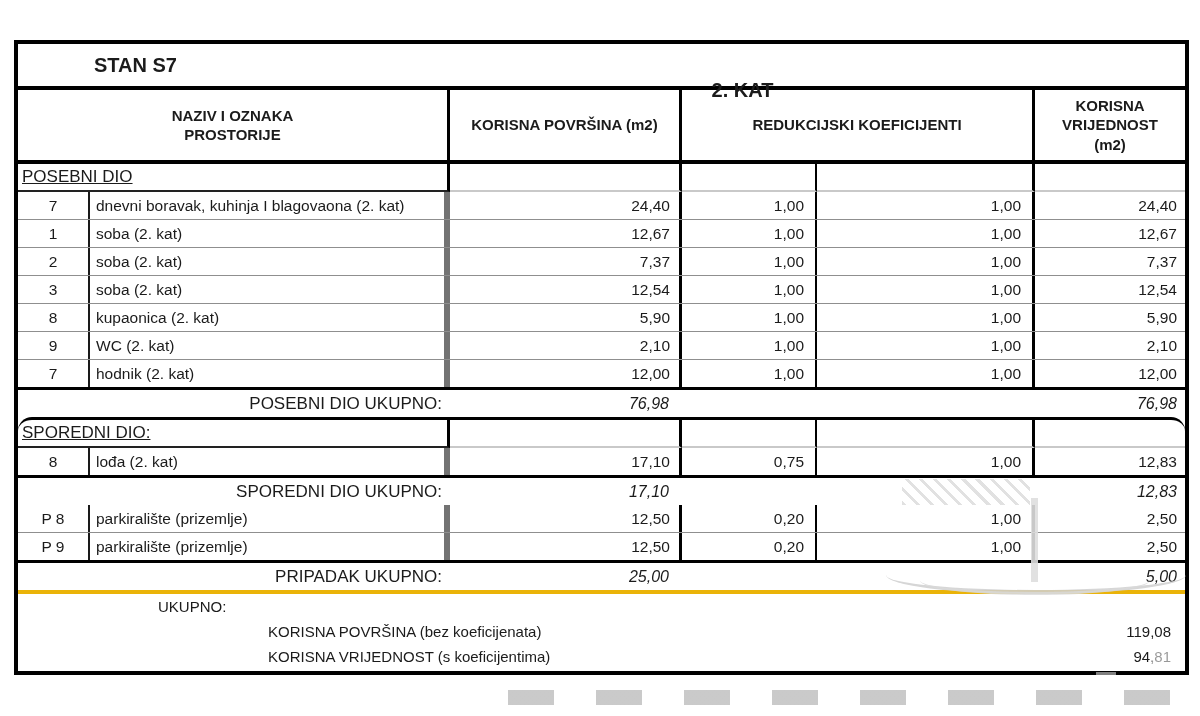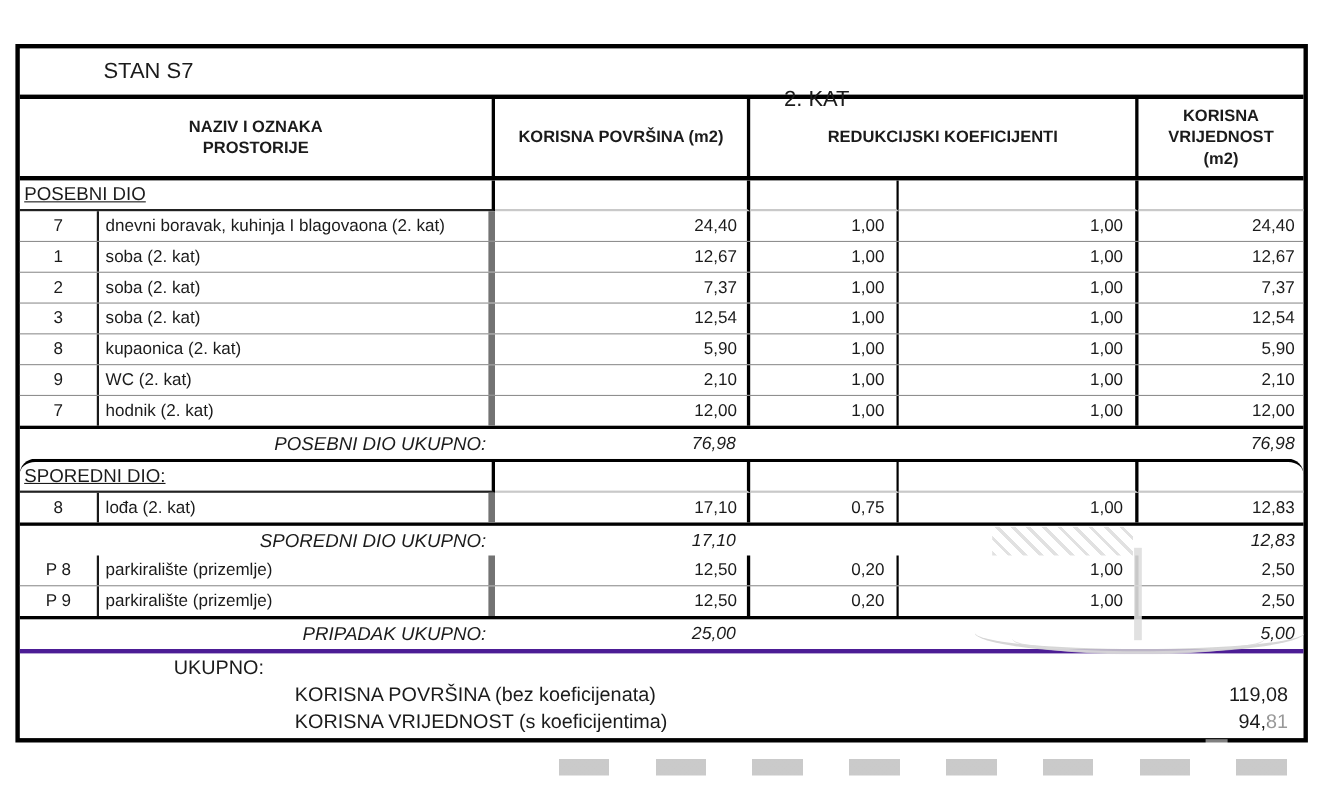--- a/index.html
+++ b/index.html
@@ -10,21 +10,21 @@
   }
   .sheet{
     position:absolute;left:14px;top:40px;width:1167px;
     border:4px solid #000;background:#fff;box-sizing:content-box;
   }
   .row{display:grid;}
   .c{box-sizing:border-box;overflow:visible;white-space:nowrap;}
 
   
   .row.title{grid-template-columns:432px 585px 150px;height:42px;line-height:42px;
-    border-bottom:4px solid #000;font-weight:normal;font-size:20px;}
+    border-bottom:4px solid #000;font-weight:bold;font-size:20px;}
   .title-unit{padding-left:76px;}
   .title-floor{text-align:center;margin-top:25px;}
 
   
   .row.header{grid-template-columns:432px 232px 353px 150px;height:70px;
     border-bottom:4px solid #000;font-weight:bold;font-size:15px;text-align:center;}
   .row.header .c{display:flex;flex-direction:column;justify-content:center;line-height:1.3;}
   .h-name,.h-area,.h-coef{border-right:3px solid #000;}
   .h-value{line-height:1.25;}
 
@@ -43,26 +43,26 @@
   .c-num{text-align:center;border-right:2px solid #1a1a1a;}
   .c-name{padding-left:6px;border-right:6px solid #737373;}
   .c-kp{text-align:right;padding-right:9px;border-right:3px solid #000;}
   .c-r1{text-align:right;padding-right:11px;border-right:2px solid #000;}
   .c-r2{text-align:right;padding-right:11px;border-right:3px solid #000;}
   .c-kv{text-align:right;padding-right:8px;}
 
   
   .row.total{grid-template-columns:432px 232px 353px 150px;height:27px;line-height:27px;
     border-top:3px solid #000;font-size:17px;}
-  .t-label{text-align:right;padding-right:8px;font-style:italic;}
+  .t-label{text-align:right;padding-right:8px;}
   .t-area,.t-value{text-align:right;padding-right:13px;font-style:italic;font-size:16px;}
   .t-value{padding-right:8px;}
 
   
-  .footer{border-top:4px solid #4c1d95;height:76px;font-size:18px;padding-top:1px;}
+  .footer{border-top:4px solid #eab308;height:76px;font-size:15px;padding-top:1px;}
   .f-line1{height:24px;line-height:24px;padding-left:140px;}
   .f-line{height:25px;line-height:25px;display:flex;gap:36px;}
   .f-label{padding-left:250px;}
   .f-spacer{flex:1;}
   .f-value{padding-right:14px;margin-left:36px;}
 
   
   .wm{position:absolute;pointer-events:none;}
   .wm-hatch{left:902px;top:479px;width:128px;height:26px;opacity:.55;
     background:repeating-linear-gradient(45deg,#c9c9c9 0 3px,transparent 3px 10px);}

